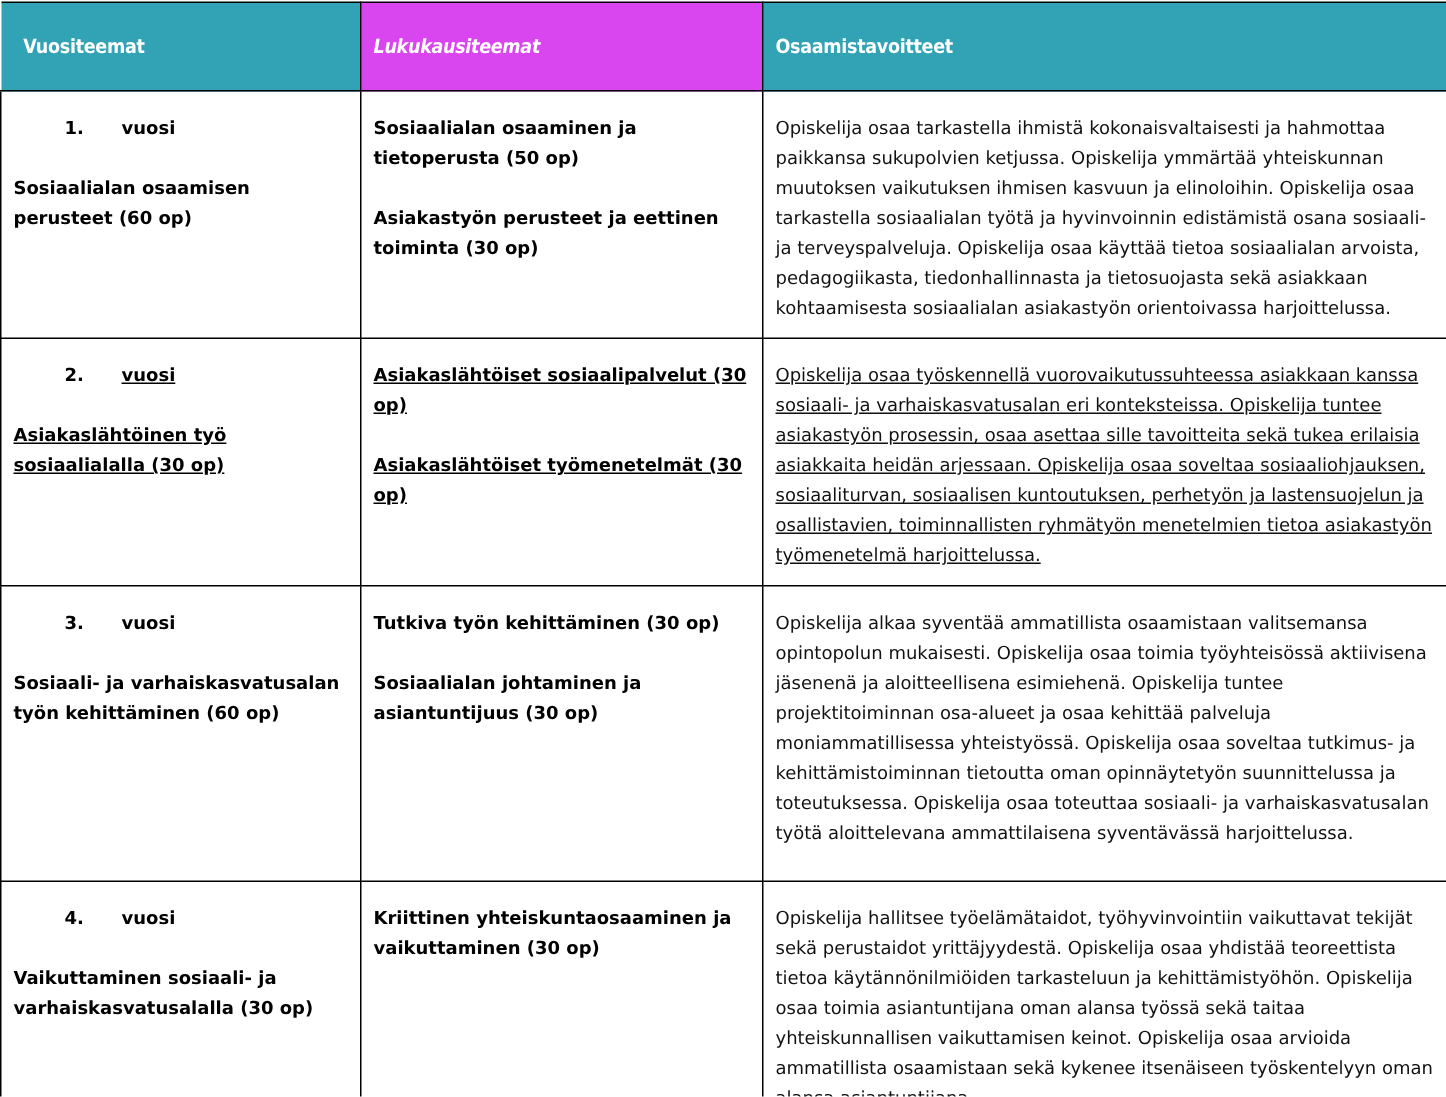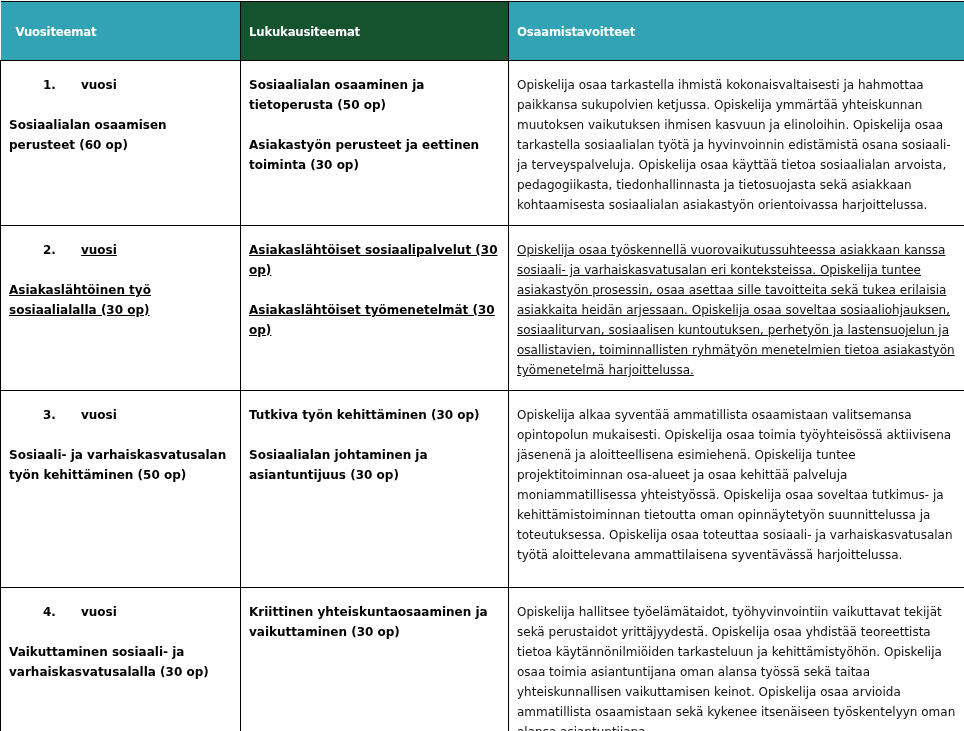--- a/index.html
+++ b/index.html
@@ -50,21 +50,21 @@
 
 <table class="curriculum">
   <colgroup>
       <col class="c1">
       <col class="c2">
       <col class="c3">
     </colgroup>
   <thead>
     <tr>
       <th style="background: rgb(50, 163, 180);">Vuositeemat</th>
-      <th style="background: #14532d;">Lukukausiteemat</th>
+      <th style="background: #d946ef; font-style: italic;">Lukukausiteemat</th>
       <th style="background: rgb(50, 163, 180);">Osaamistavoitteet</th>
     </tr>
   </thead>
   <tbody>
 
     <tr class="r1">
       <td class="year-cell">
         <div class="year-line"><span class="year-num">1.</span><span>vuosi</span></div>
         <div>Sosiaalialan osaamisen perusteet (60 op)</div>
       </td>
@@ -83,21 +83,21 @@
       <td class="period-cell">
         <div class="period-block">Asiakaslähtöiset sosiaalipalvelut (30 op)</div>
         <div class="period-block">Asiakaslähtöiset työmenetelmät (30 op)</div>
       </td>
       <td class="goals-cell">Opiskelija osaa työskennellä vuorovaikutussuhteessa asiakkaan kanssa sosiaali- ja varhaiskasvatusalan eri konteksteissa. Opiskelija tuntee asiakastyön prosessin, osaa asettaa sille tavoitteita sekä tukea erilaisia asiakkaita heidän arjessaan. Opiskelija osaa soveltaa sosiaaliohjauksen, sosiaaliturvan, sosiaalisen kuntoutuksen, perhetyön ja lastensuojelun ja osallistavien, toiminnallisten ryhmätyön menetelmien tietoa asiakastyön työmenetelmä harjoittelussa.</td>
     </tr>
 
     <tr class="r3">
       <td class="year-cell">
         <div class="year-line"><span class="year-num">3.</span><span>vuosi</span></div>
-        <div>Sosiaali- ja varhaiskasvatusalan työn kehittäminen (50 op)</div>
+        <div>Sosiaali- ja varhaiskasvatusalan työn kehittäminen (60 op)</div>
       </td>
       <td class="period-cell">
         <div class="period-block">Tutkiva työn kehittäminen (30 op)</div>
         <div class="period-block">Sosiaalialan johtaminen ja asiantuntijuus (30 op)</div>
       </td>
       <td class="goals-cell">Opiskelija alkaa syventää ammatillista osaamistaan valitsemansa opintopolun mukaisesti. Opiskelija osaa toimia työyhteisössä aktiivisena jäsenenä ja aloitteellisena esimiehenä. Opiskelija tuntee projektitoiminnan osa-alueet ja osaa kehittää palveluja moniammatillisessa yhteistyössä. Opiskelija osaa soveltaa tutkimus- ja kehittämistoiminnan tietoutta oman opinnäytetyön suunnittelussa ja toteutuksessa. Opiskelija osaa toteuttaa sosiaali- ja varhaiskasvatusalan työtä aloittelevana ammattilaisena syventävässä harjoittelussa.</td>
     </tr>
 
     <tr class="r4">
       <td class="year-cell">

